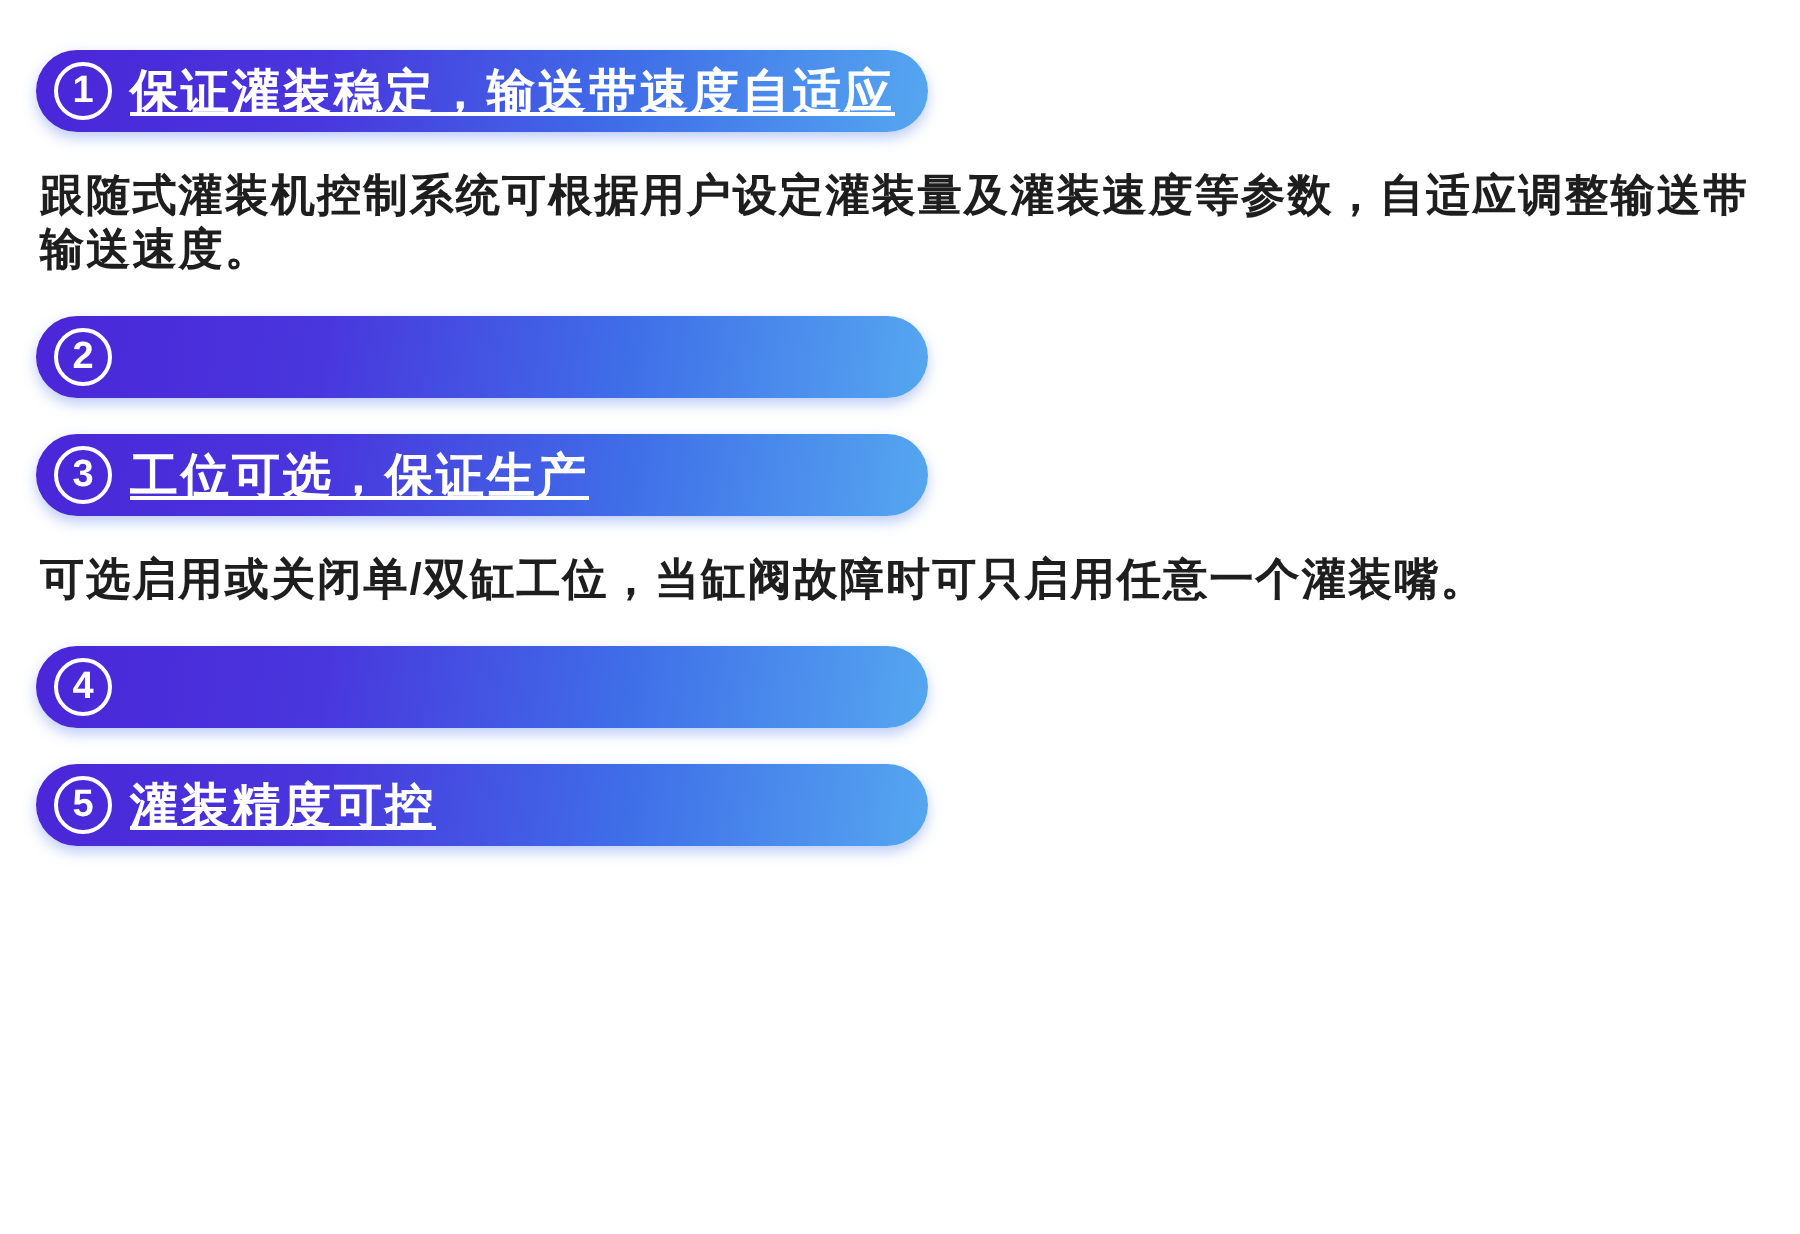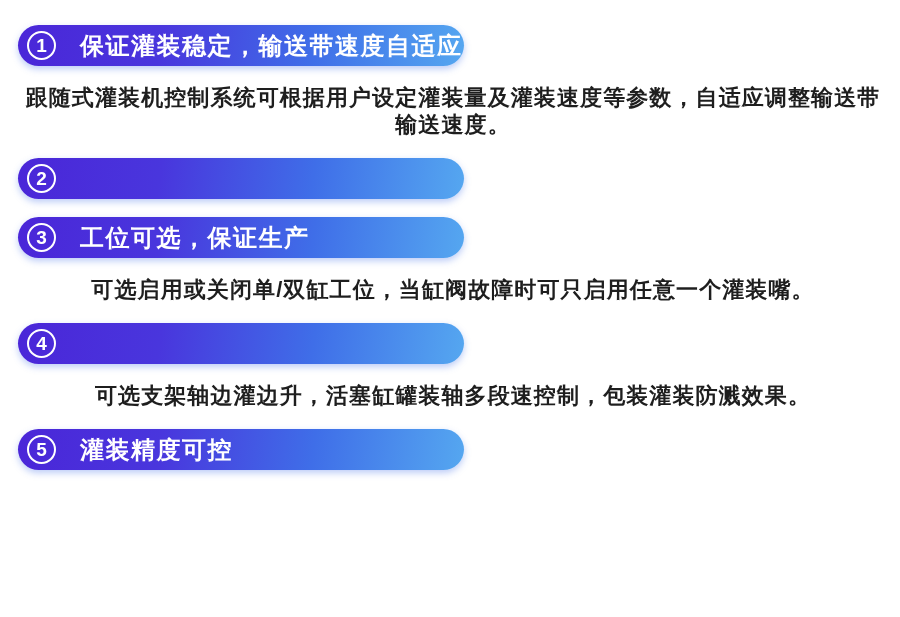--- a/index.html
+++ b/index.html
@@ -34,35 +34,35 @@
     border-radius: 50%;
     display: flex;
     align-items: center;
     justify-content: center;
     font-size: 19px;
     font-weight: bold;
     flex: 0 0 auto;
     line-height: 1;
   }
   .badge-title {
-    margin-left: 24px;
+    margin-left: 9px;
     font-size: 24px;
     font-weight: bold;
     letter-spacing: 1.5px;
     white-space: nowrap;
+    text-decoration: underline;
   }
   .desc {
     margin: 0 0 20px 2px;
     max-width: 868px;
     font-size: 22px;
     font-weight: bold;
     color: #1e1e1e;
     letter-spacing: 1.1px;
     line-height: 27px;
-    text-align: center;
   }
 </style>
 </head>
 <body>
 
 <div class="page">
 
   <section class="feature">
     <div class="badge">
       <span class="num-circle">1</span>
@@ -82,21 +82,20 @@
       <span class="num-circle">3</span>
       <span class="badge-title">工位可选，保证生产</span>
     </div>
     <p class="desc">可选启用或关闭单/双缸工位，当缸阀故障时可只启用任意一个灌装嘴。</p>
   </section>
 
   <section class="feature">
     <div class="badge">
       <span class="num-circle">4</span>
     </div>
-    <p class="desc">可选支架轴边灌边升，活塞缸罐装轴多段速控制，包装灌装防溅效果。</p>
   </section>
 
   <section class="feature">
     <div class="badge">
       <span class="num-circle">5</span>
       <span class="badge-title">灌装精度可控</span>
     </div>
   </section>
 
 </div>

